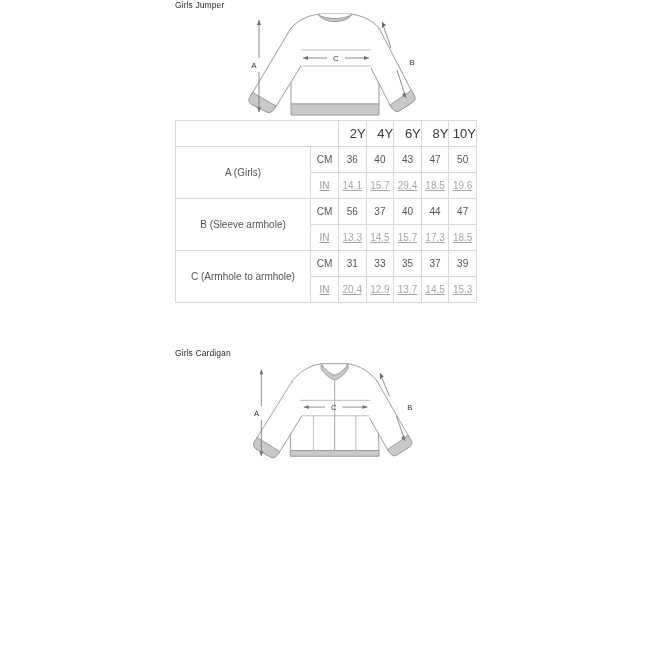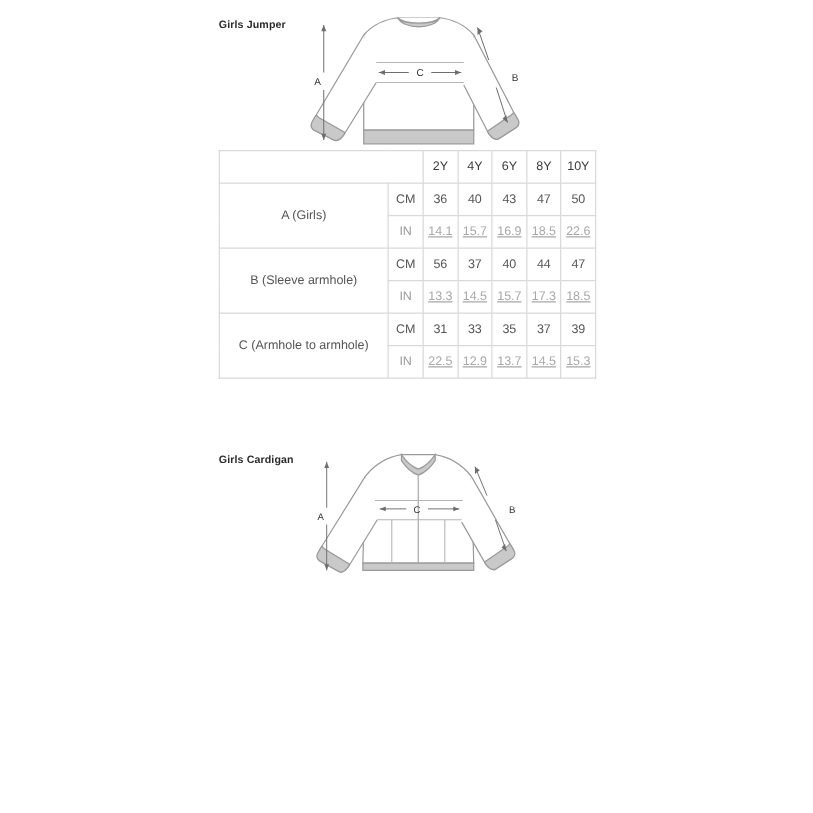--- a/index.html
+++ b/index.html
@@ -21,24 +21,23 @@
     width: 650px;
   }
   #section-jumper { top: 0; }
   #section-cardigan { top: 348px; }
 
   .section-title {
     position: absolute;
     left: 175px;
     top: 0px;
     font-size: 8.5px;
-    font-weight: bold;
+    font-weight: normal;
     color: #2b2b2b;
     letter-spacing: 0.1px;
-    margin-top: 14px;
   }
 
   .diagram {
     position: absolute;
     left: 175px;
     top: 8px;
     width: 300px;
     height: 108px;
   }
 
@@ -59,37 +58,39 @@
     color: #555555;
     padding: 0;
     text-align: center;
     height: 25px;
     vertical-align: middle;
   }
   table.size-table th.corner {
     border-left: 1px solid #d9d9d9;
   }
   table.size-table th.size-head {
-    font-size: 10px;
+    font-size: 13px;
     color: #3a3a3a;
     font-weight: normal;
+    text-align: right;
   }
   td.row-label {
     text-align: left;
     padding-left: 10px;
     font-size: 7.5px;
     color: #3a3a3a;
   }
   td.unit {
     font-size: 7.5px;
     color: #4a4a4a;
     width: 26px;
   }
   td.unit.in {
     color: #9a9a9a;
+    text-decoration: underline;
   }
   td.val {
     font-size: 7.5px;
     color: #3a3a3a;
   }
   td.val.in {
     color: #a8a8a8;
     text-decoration: underline;
   }
   col.c-label { width: 135px; }
@@ -183,23 +184,23 @@
         <td class="val">36</td>
         <td class="val">40</td>
         <td class="val">43</td>
         <td class="val">47</td>
         <td class="val">50</td>
       </tr>
       <tr>
         <td class="unit in">IN</td>
         <td class="val in">14.1</td>
         <td class="val in">15.7</td>
-        <td class="val in">16.9</td>
+        <td class="val in">29.4</td>
         <td class="val in">18.5</td>
-        <td class="val in">22.6</td>
+        <td class="val in">19.6</td>
       </tr>
 
       <tr>
         <td class="row-label" rowspan="2">B (Sleeve armhole)</td>
         <td class="unit cm">CM</td>
         <td class="val">56</td>
         <td class="val">37</td>
         <td class="val">40</td>
         <td class="val">44</td>
         <td class="val">47</td>
@@ -217,21 +218,21 @@
         <td class="row-label" rowspan="2">C (Armhole to armhole)</td>
         <td class="unit cm">CM</td>
         <td class="val">31</td>
         <td class="val">33</td>
         <td class="val">35</td>
         <td class="val">37</td>
         <td class="val">39</td>
       </tr>
       <tr>
         <td class="unit in">IN</td>
-        <td class="val in">22.5</td>
+        <td class="val in">20.4</td>
         <td class="val in">12.9</td>
         <td class="val in">13.7</td>
         <td class="val in">14.5</td>
         <td class="val in">15.3</td>
       </tr>
     </tbody>
   </table>
 </div>
 
 <div class="section" id="section-cardigan">

